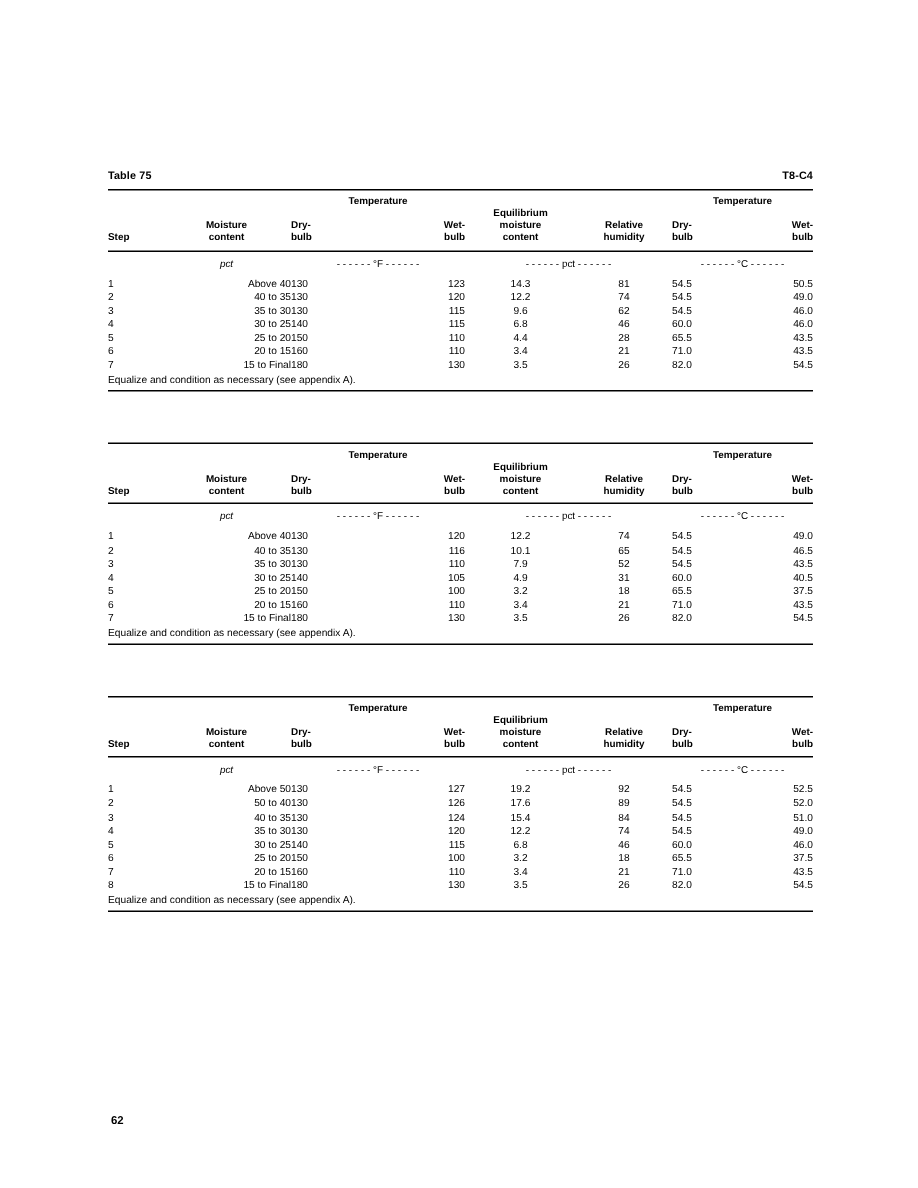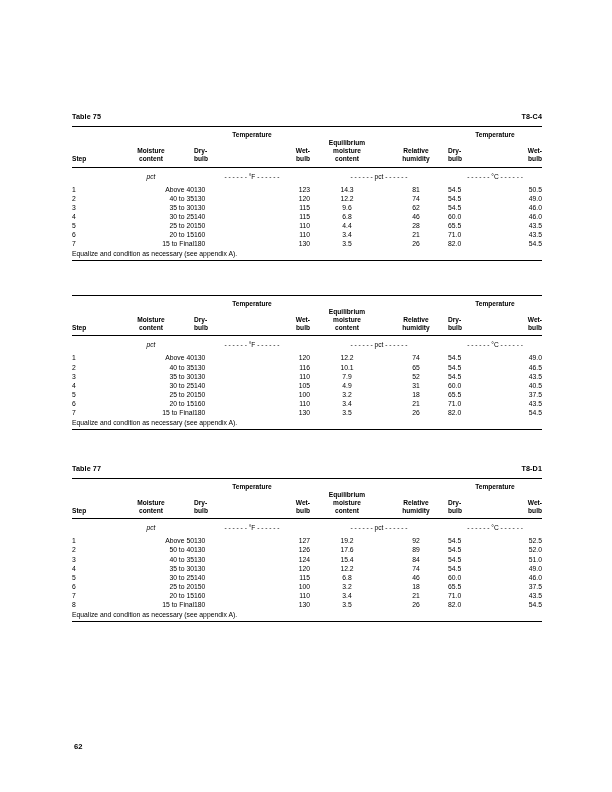--- a/index.html
+++ b/index.html
@@ -380,24 +380,20 @@
             <tr class="note">
               <td colspan="8">Equalize and condition as necessary (see appendix A).</td>
             </tr>
             <tr class="rule-thick">
               <td colspan="8"></td>
             </tr>
           </tbody>
         </table>
       </div>
       <div class="tbl-block">
-        <div class="tbl-caption">
-          <span class="tnum">Table 77</span>
-          <span class="tcode">T8-D1</span>
-        </div>
         <table class="data">
           <colgroup>
             <col style="width: 36px;">
             <col style="width: 86px;">
             <col style="width: 54px;">
             <col style="width: 62px;">
             <col style="width: 74px;">
             <col style="width: 64px;">
             <col style="width: 50px;">
             <col style="width: 44px;">

